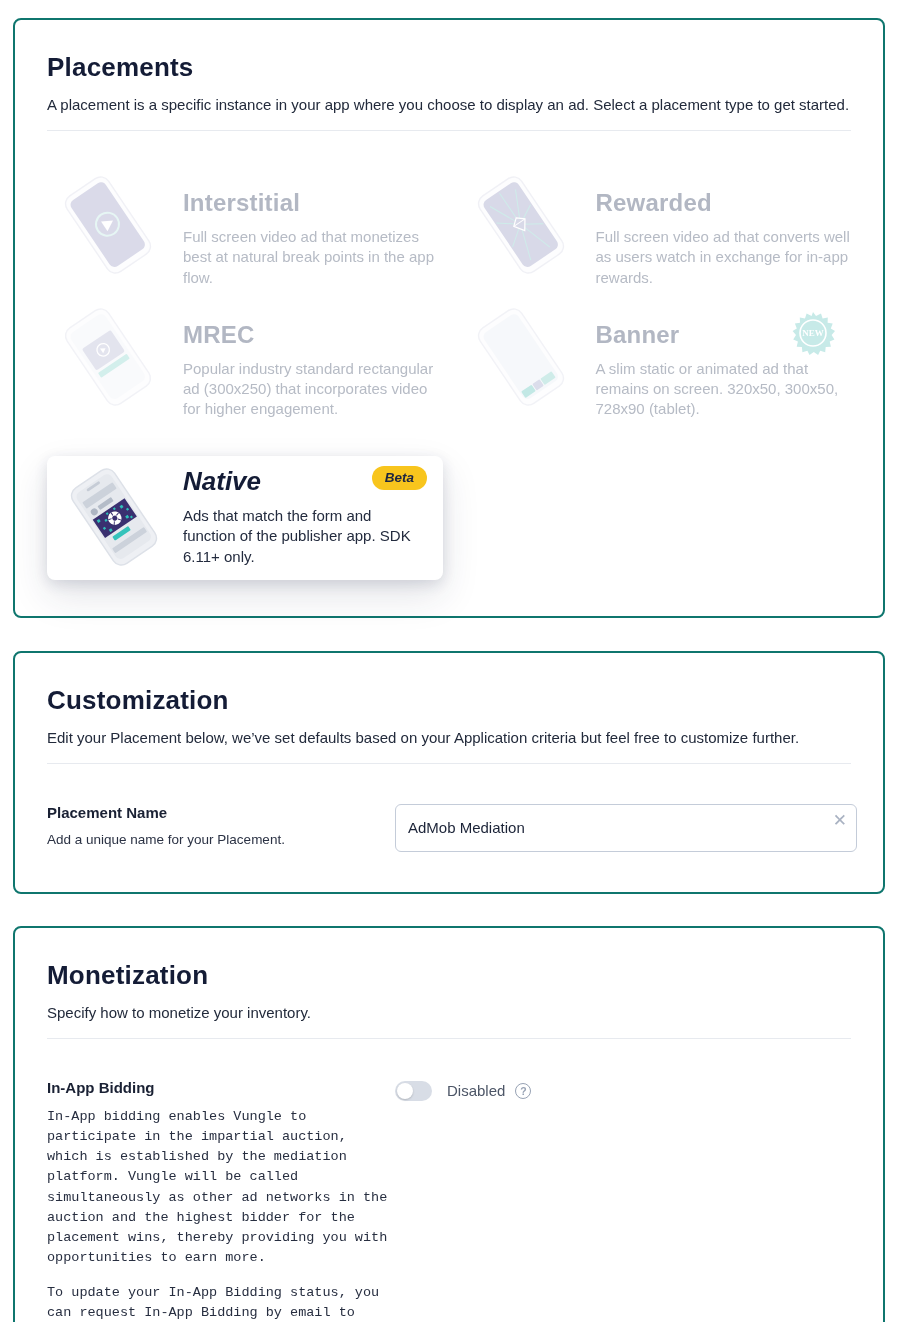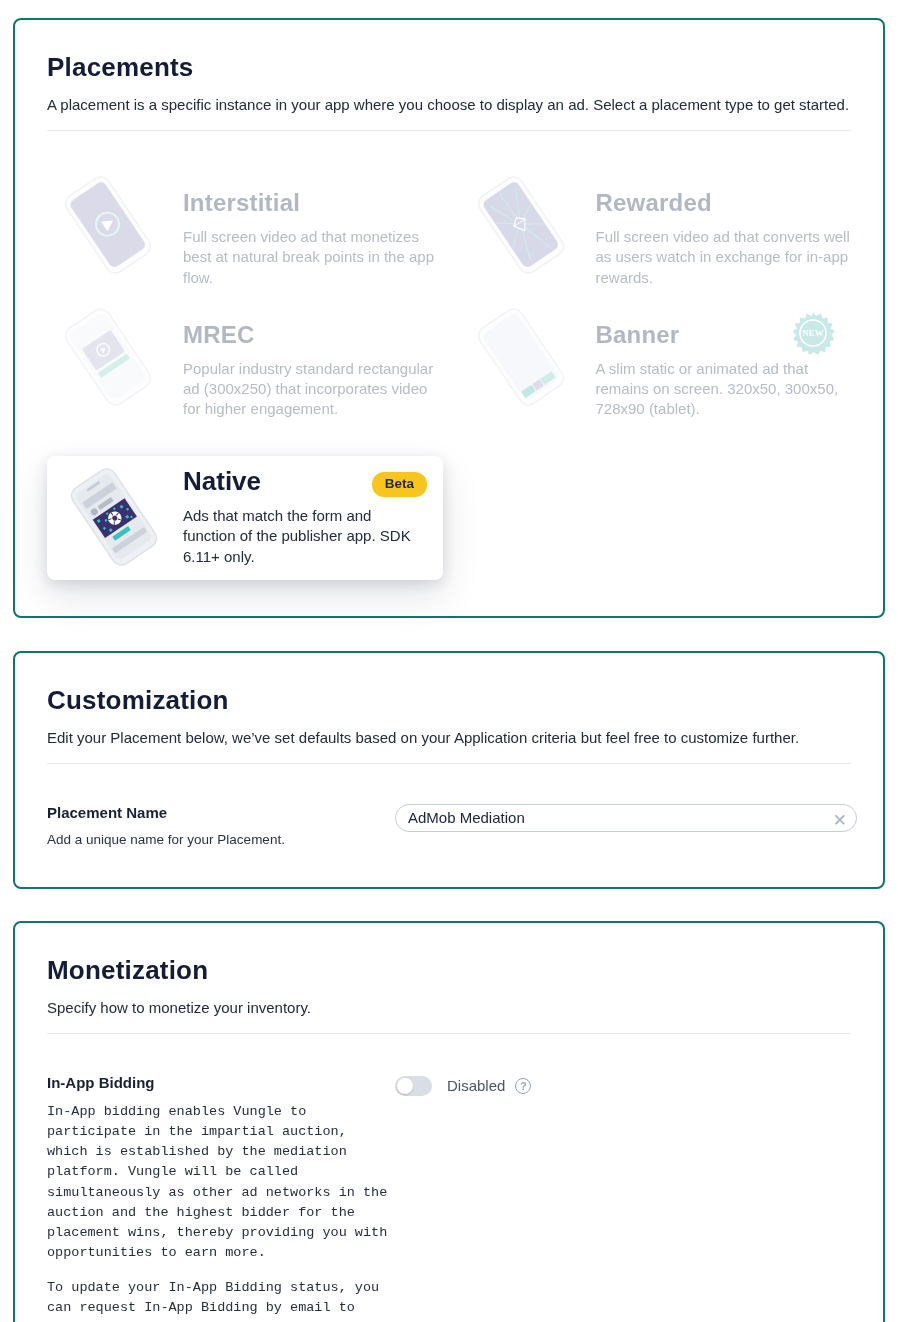--- a/index.html
+++ b/index.html
@@ -38,39 +38,39 @@
 
   
   .native-card {
     margin-top: 36px; width: 396px;
     background: #fff; border-radius: 8px;
     box-shadow: 0 4px 14px rgba(35,45,75,.14), 0 16px 38px rgba(35,45,75,.12);
     display: flex; align-items: center;
     padding: 10px 16px 12px 6px; cursor: pointer;
   }
   .native-text { margin-left: 8px; flex: 1; }
-  .native-title-row { display: flex; align-items: flex-end; }
+  .native-title-row { display: flex; align-items: flex-start; font-style: italic; }
   .native-title { font-size: 26px; font-weight: 700; color: #141c36; }
   .beta-badge {
     margin-left: auto; background: #f8c51d; color: #1d2540;
     font-size: 13.5px; font-weight: 700; border-radius: 12px;
     padding: 4px 13px; line-height: 1.2;
   }
   .native-desc { font-size: 15px; line-height: 1.38; color: #232b3e; margin-top: 9px; max-width: 258px; }
 
   
   .field-row { display: flex; margin-top: 40px; }
   .field-left { width: 348px; flex-shrink: 0; padding-right: 3px; }
   .field-label { font-size: 15px; font-weight: 700; color: #1a2134; }
   .field-help { font-size: 13.5px; color: #2b3244; margin-top: 11px; }
   .field-right { flex: 1; }
 
   .text-input-wrap { position: relative; width: 462px; }
   .text-input {
-    width: 100%; height: 28px; border: 1px solid #c4ccd9; border-radius: 16px;
+    width: 100%; height: 48px; border: 1px solid #c4ccd9; border-radius: 6px;
     font-family: "Liberation Sans", sans-serif; font-size: 15px; color: #1b2337;
     padding: 0 34px 0 12px; outline: none; background: #fff;
   }
   .clear-x {
     position: absolute; right: 10px; top: 8px; font-size: 17px; color: #a9b2c2;
     cursor: pointer; line-height: 1; user-select: none;
   }
 
   
   .bid-desc { font-size: 13.5px; line-height: 1.5; color: #272e40; margin-top: 11px; max-width: 350px; font-family: Liberation Mono, monospace; }

